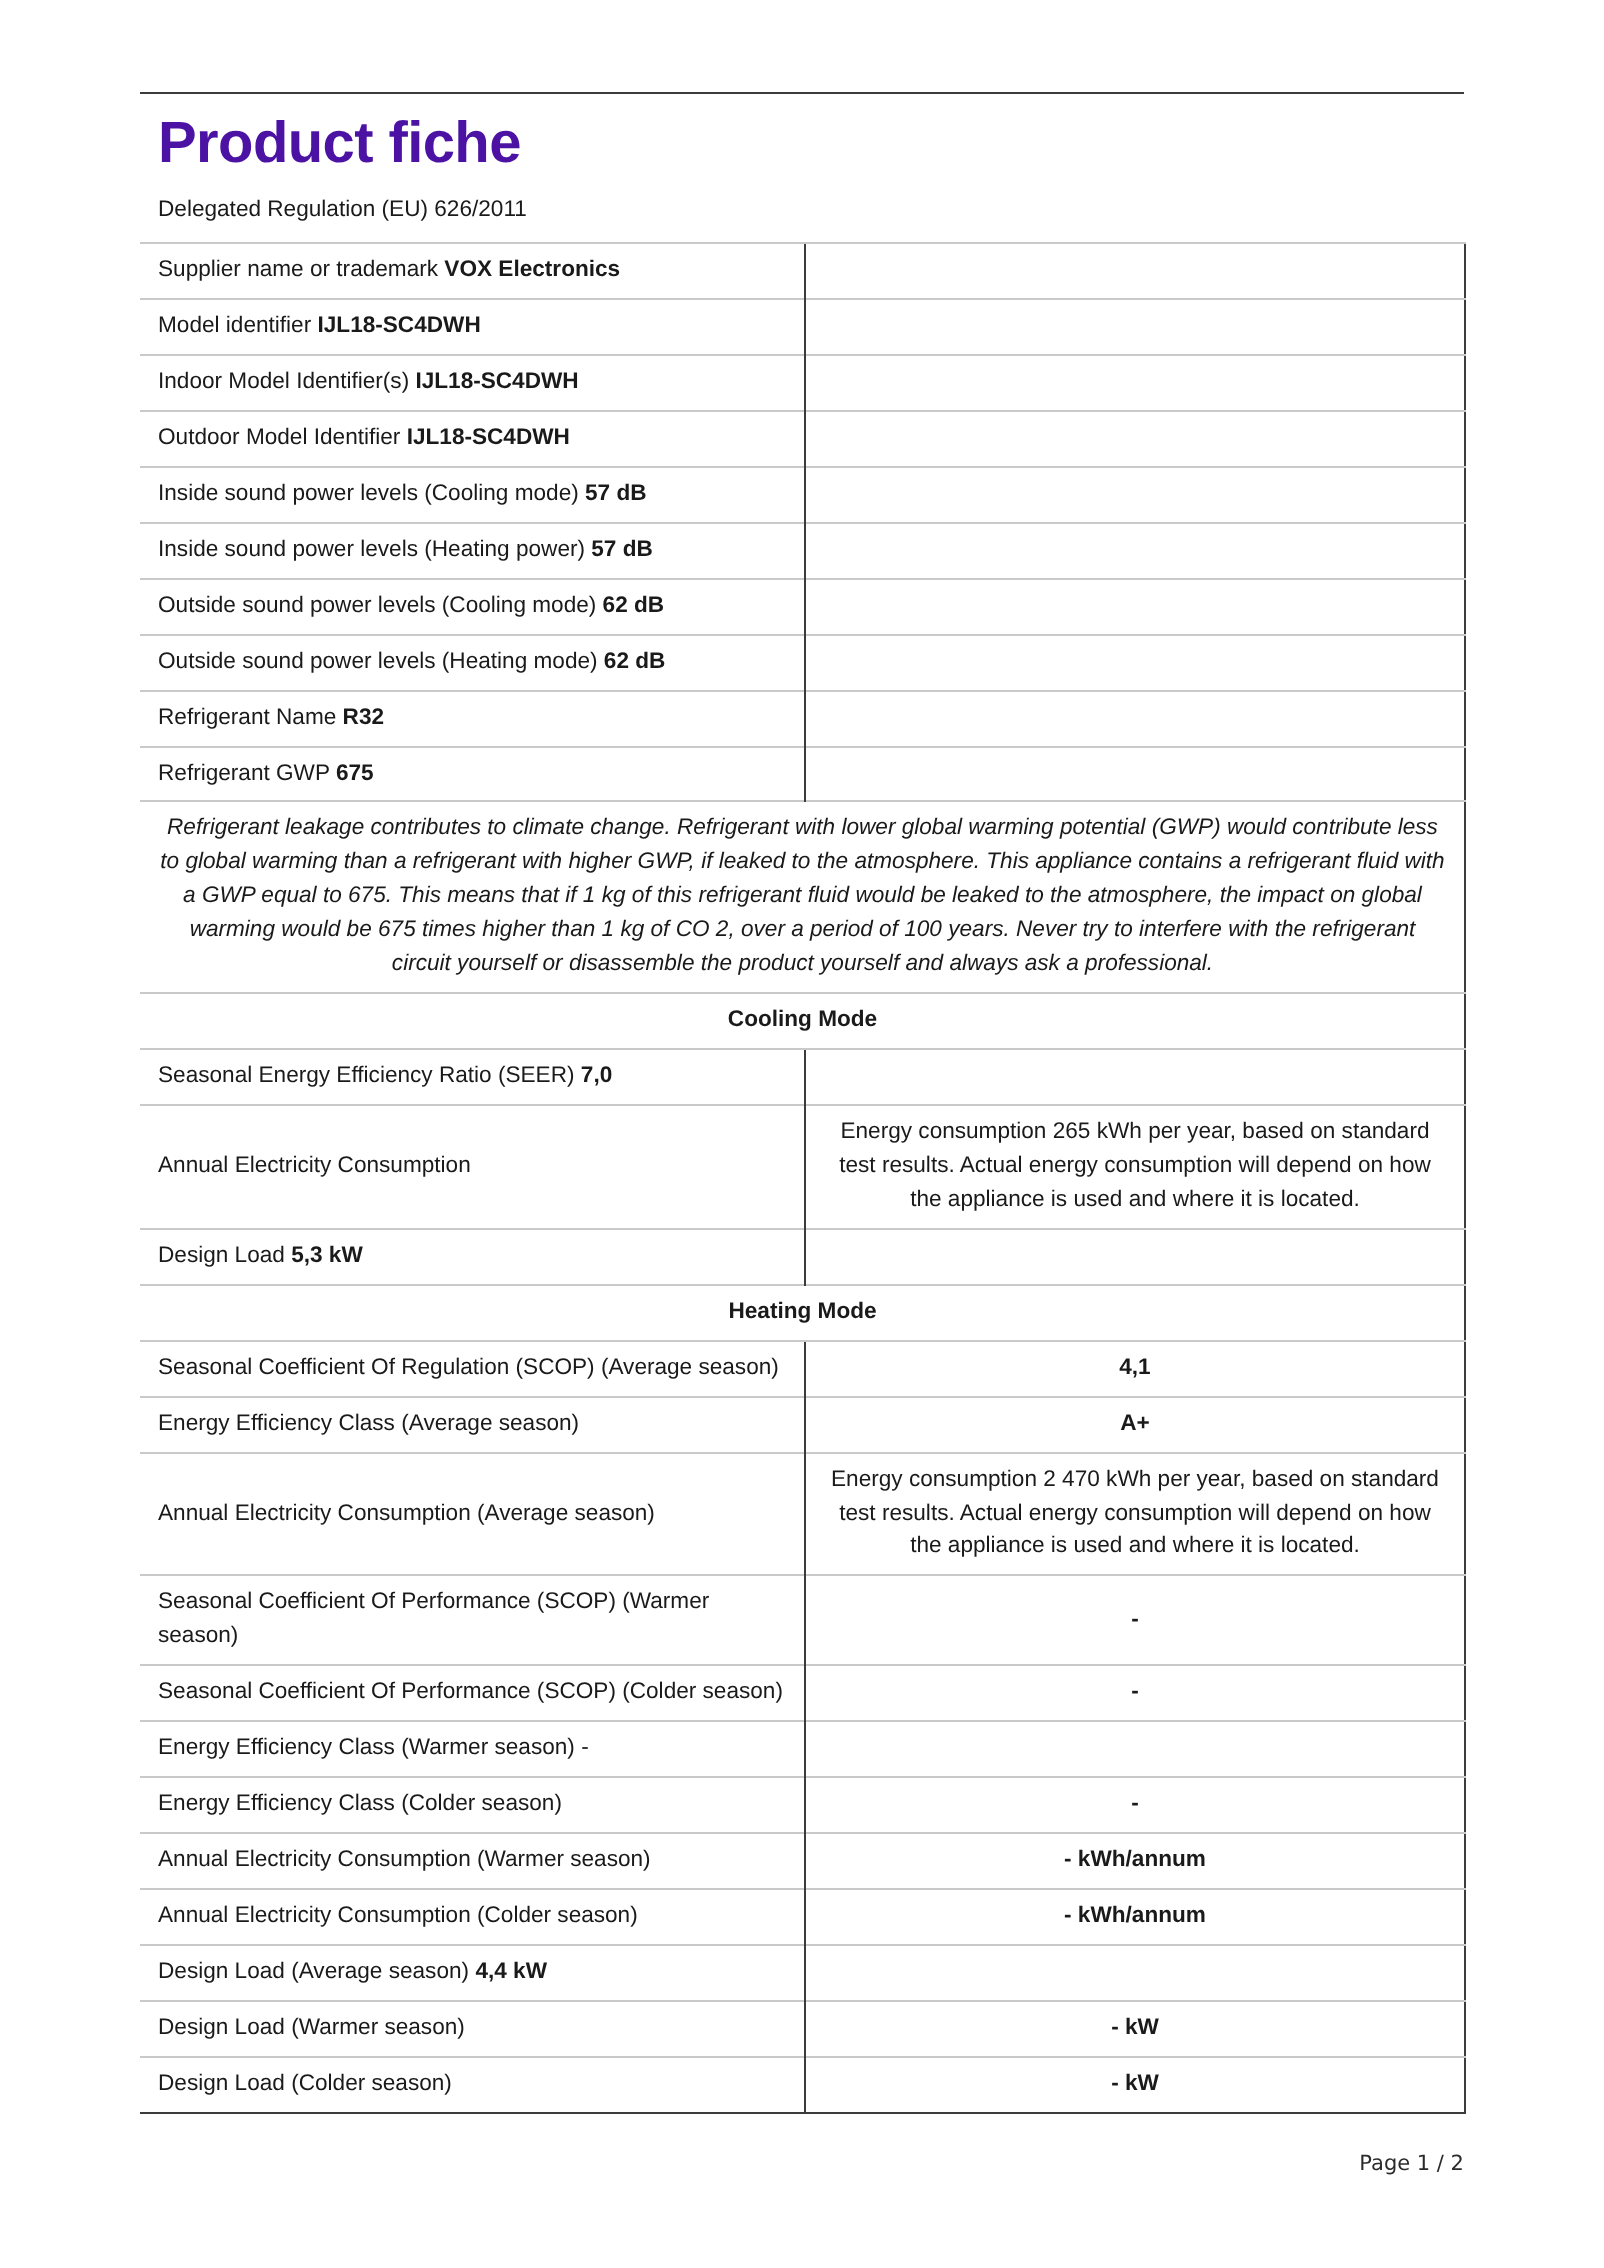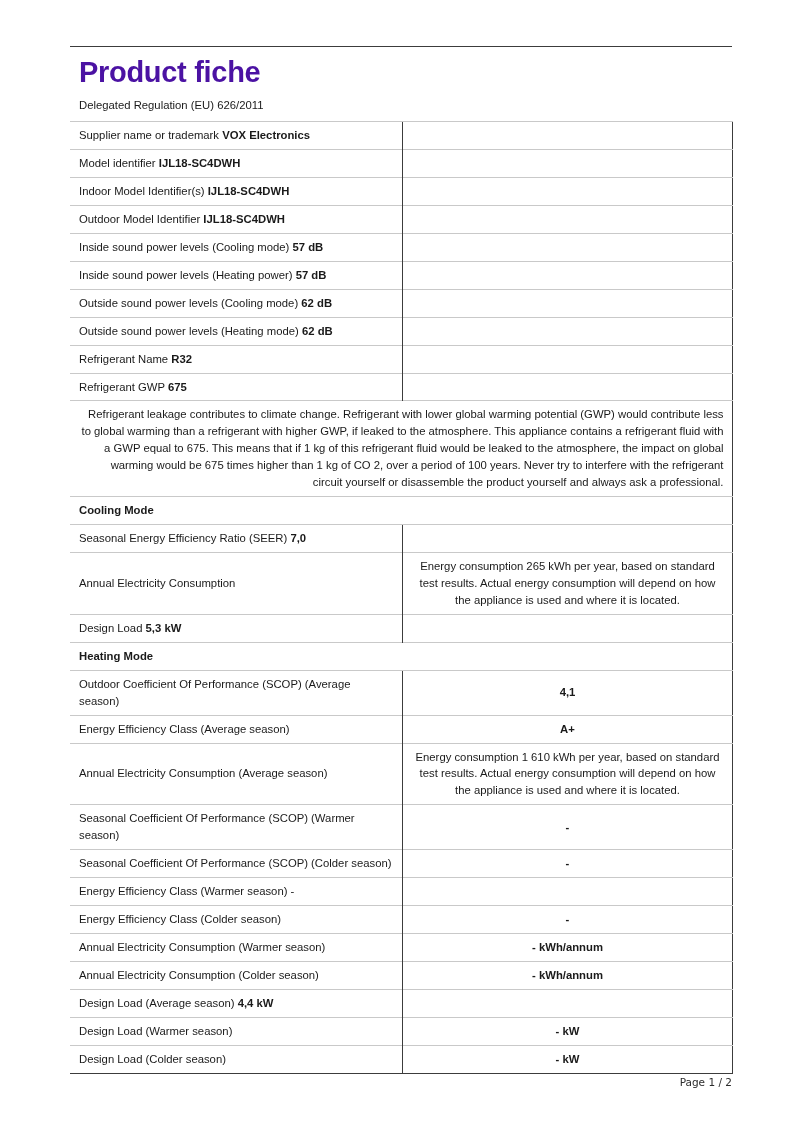--- a/index.html
+++ b/index.html
@@ -64,27 +64,28 @@
     line-height: 1.5;
     vertical-align: middle;
     color: #1a1a1a;
   }
   col.c-label { width: 332px; }
   col.c-value { width: 330px; }
 
   td.label    { text-align: left; }
   td.value    { text-align: center; border-left: 1.6px solid #3c3c3c; font-weight: bold; margin-top: 18px; }
   td.value-plain { border-left: 1.6px solid #3c3c3c; }
-  td.section  { font-weight: bold; text-align: left; }
+  td.section  { font-weight: bold; text-align: center; }
 
   td.para {
     padding: 9px 9px 9px 9px;
     line-height: 1.92;
     font-size: 11.3px;
-    text-align: right;
+    text-align: center;
+    font-style: italic;
   }
   td.note {
     text-align: center;
     font-weight: normal;
     line-height: 1.9;
     padding: 7px 10px 7px 10px;
     border-left: 1.6px solid #3c3c3c;
   }
   td.tall { padding-top: 9px; padding-bottom: 9px; }
 
@@ -180,30 +181,30 @@
         </tr>
         <tr>
           <td class="label"><span>Design Load </span><span class="b">5,3 kW</span></td>
           <td class="value-plain"></td>
         </tr>
 
         <tr>
           <td class="section" colspan="2">Heating Mode</td>
         </tr>
         <tr>
-          <td class="label tall">Outdoor Coefficient Of Performance (SCOP) (Average season)</td>
+          <td class="label tall">Seasonal Coefficient Of Regulation (SCOP) (Average season)</td>
           <td class="value">4,1</td>
         </tr>
         <tr>
           <td class="label">Energy Efficiency Class (Average season)</td>
           <td class="value">A+</td>
         </tr>
         <tr>
           <td class="label tall">Annual Electricity Consumption (Average season)</td>
-          <td class="note">Energy consumption 1 610 kWh per year, based on standard test results. Actual energy consumption will depend on how the appliance is used and where it is located.</td>
+          <td class="note">Energy consumption 2 470 kWh per year, based on standard test results. Actual energy consumption will depend on how the appliance is used and where it is located.</td>
         </tr>
         <tr>
           <td class="label tall">Seasonal Coefficient Of Performance (SCOP) (Warmer season)</td>
           <td class="value">-</td>
         </tr>
         <tr>
           <td class="label tall">Seasonal Coefficient Of Performance (SCOP) (Colder season)</td>
           <td class="value">-</td>
         </tr>
         <tr>

